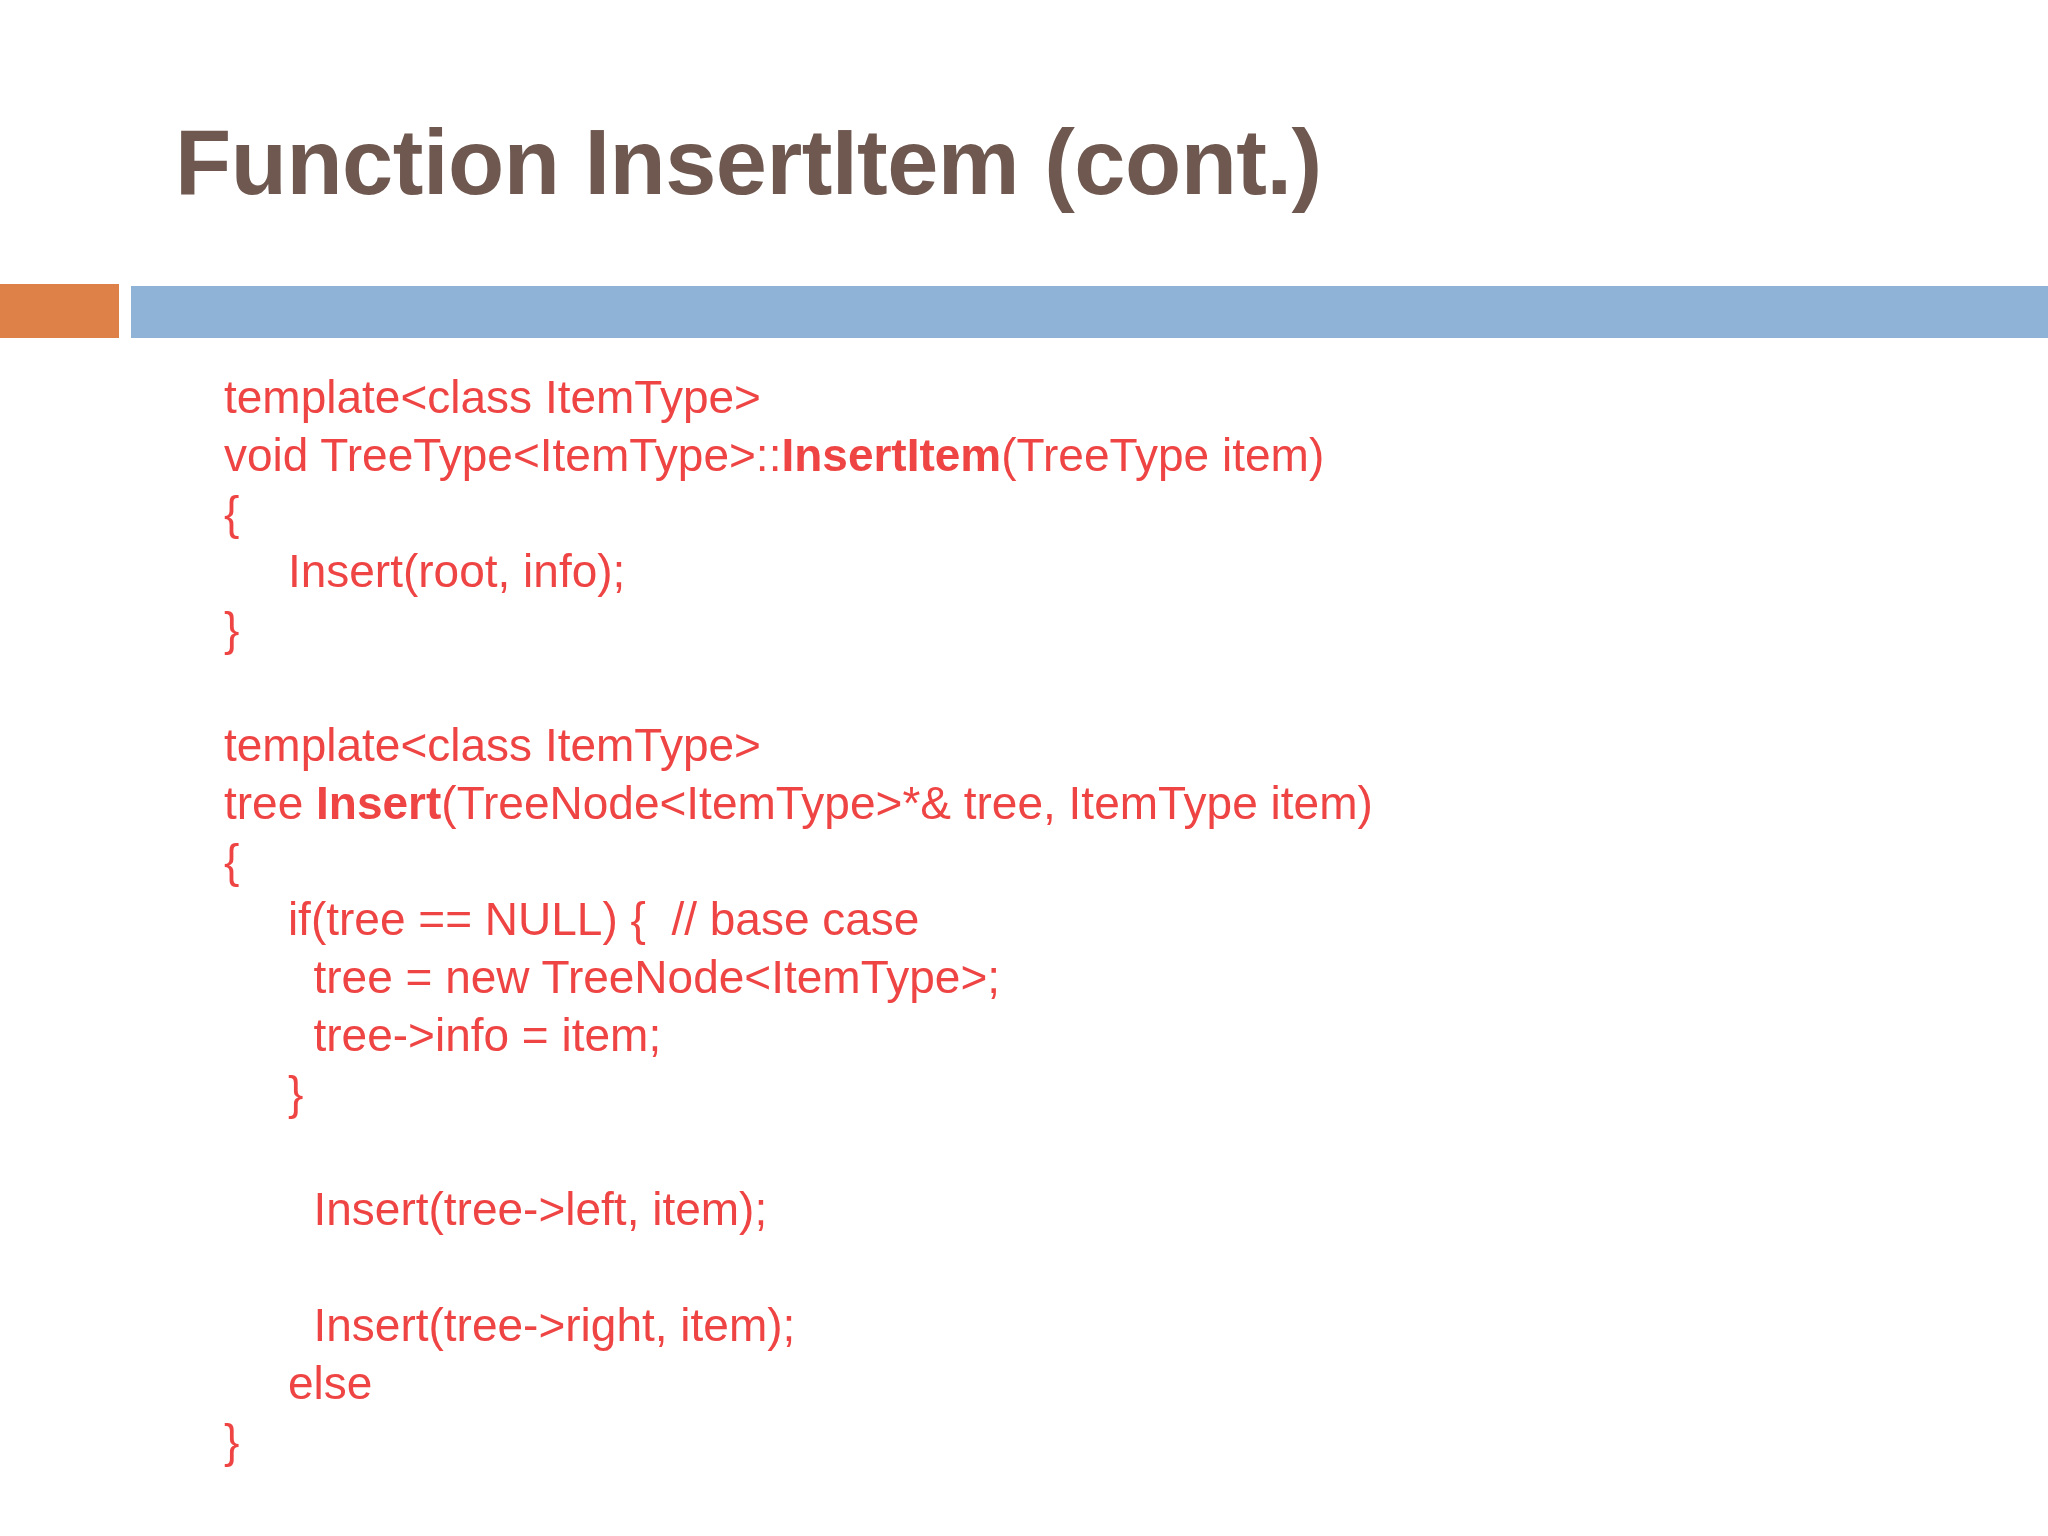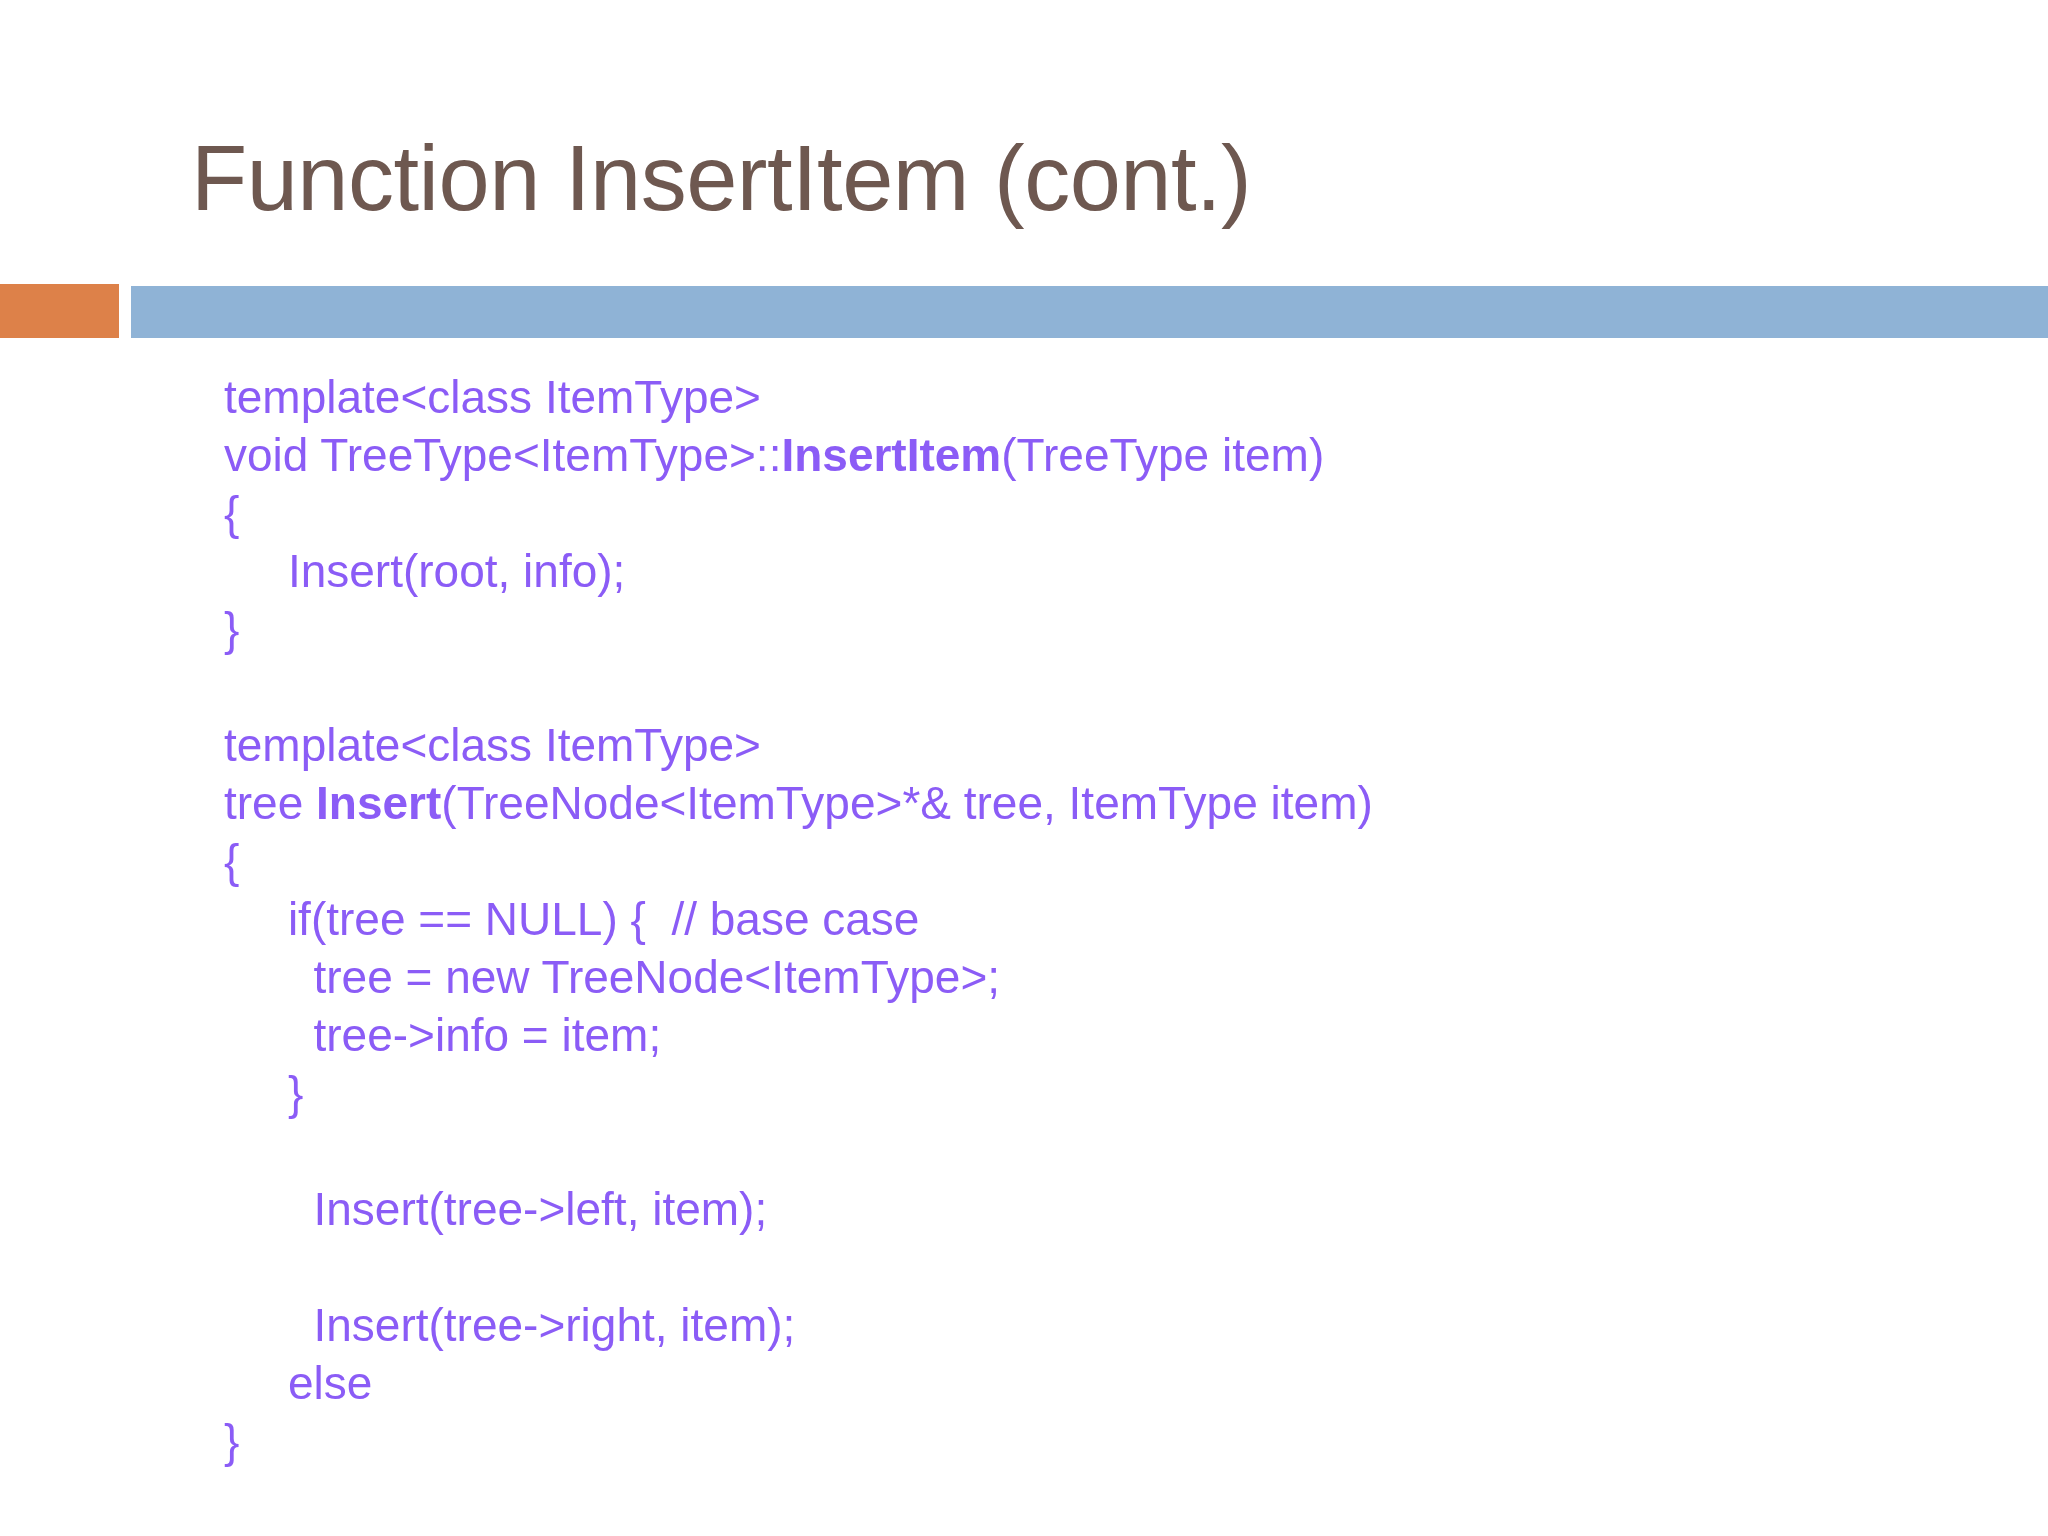--- a/index.html
+++ b/index.html
@@ -23,23 +23,23 @@
 
   
   .title-area {
     position: absolute;
     left: 175px;
     top: 108px;
     width: 1760px;
     height: 110px;
   }
   .slide-title {
-    margin: 16px;
+    margin: 0;
     font-family: "Liberation Sans", sans-serif;
-    font-weight: 400;
+    font-weight: 700;
     font-size: 92px;
     line-height: 108px;
     letter-spacing: -0.5px;
     color: #6E5850;
     white-space: nowrap;
   }
 
   
   .divider {
     position: absolute;
@@ -69,21 +69,21 @@
   .code-body {
     position: absolute;
     left: 224px;
     top: 368px;
     width: 1700px;
   }
   .code-line {
     font-family: "Liberation Sans", sans-serif;
     font-size: 46px;
     line-height: 58px;
-    color: #8b5cf6;
+    color: #ef4444;
     white-space: pre;
     height: 58px;
   }
   .code-line.blank {
     height: 58px;
   }
   .code-line b {
     font-weight: 700;
   }
 </style>

